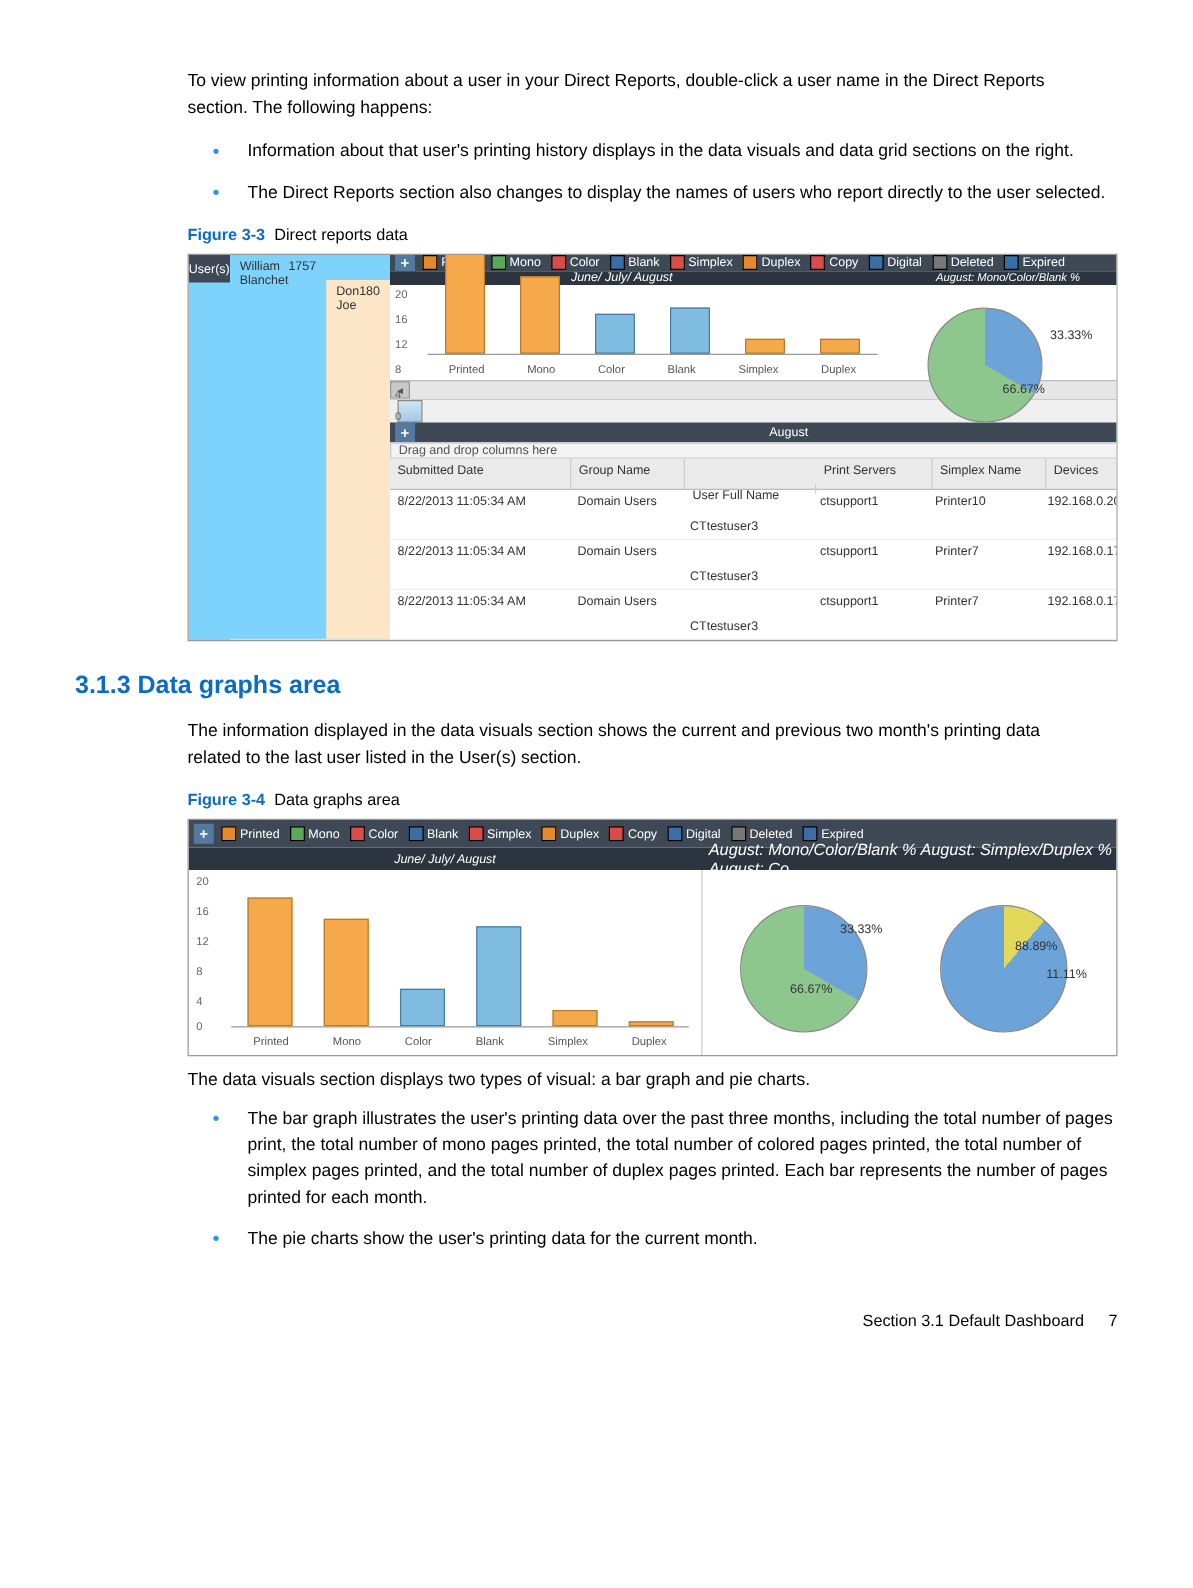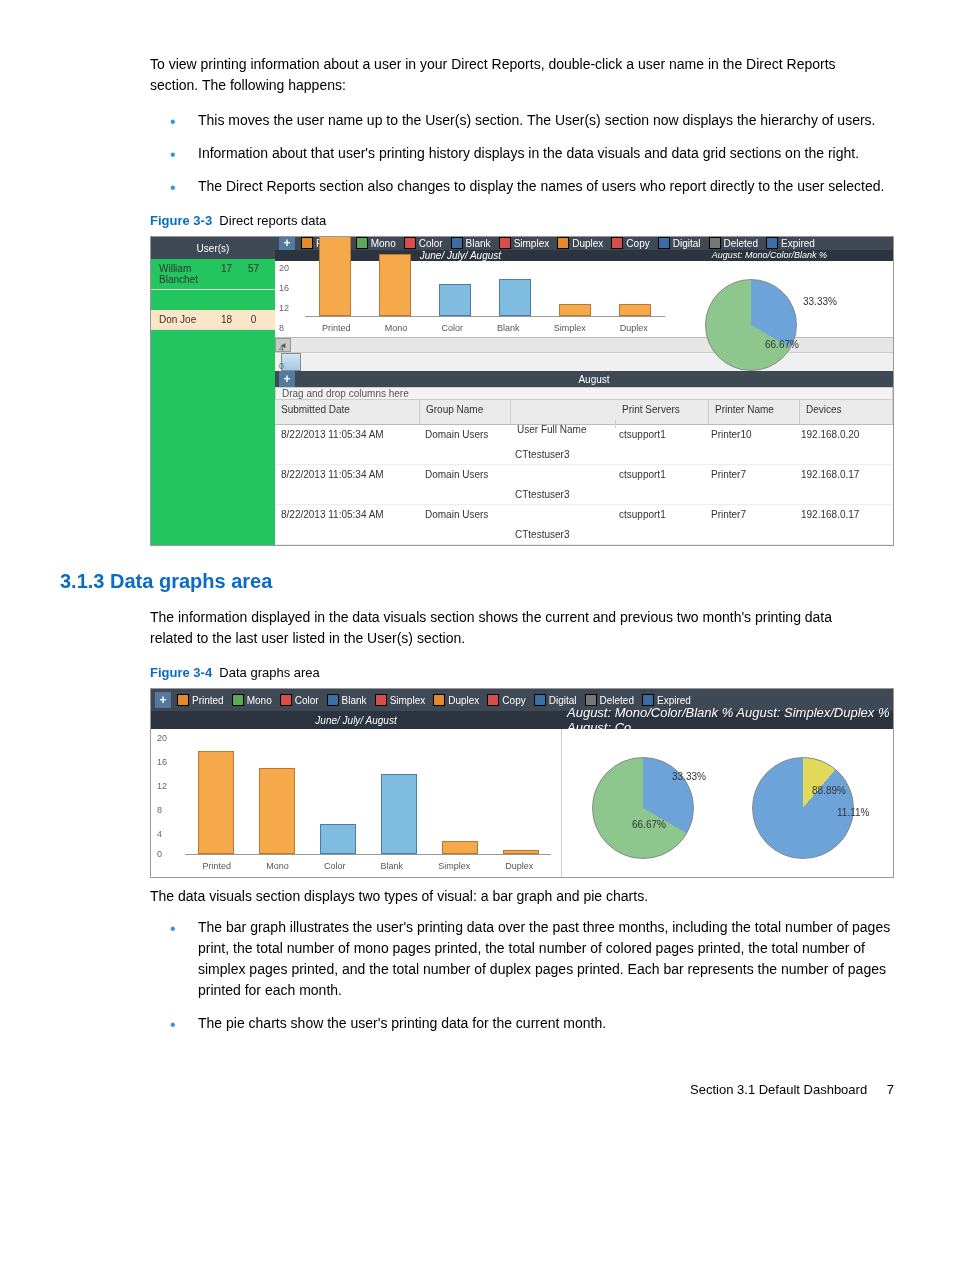--- a/index.html
+++ b/index.html
@@ -55,23 +55,23 @@
     overflow: hidden;
   }
   
   .fig3 {
     height: 308px;
     display: flex;
     background: #fff;
   }
   .fig3 .left {
     width: 218px;
-    background: #22c55e;
+    background: #7dd3fc;
     display: flex;
-    flex-direction: column;
+    flex-direction: row;
   }
   .fig3 .users-hdr {
     height: 22px;
     background: #3f4955;
     color: #fff;
     font-size: 10px;
     display:flex;align-items:center;justify-content:center;
   }
   .fig3 .user-row {
     display: flex;
@@ -189,21 +189,20 @@
     margin-top:48px;text-align:right;font-size:13px;color:#000;
   }
   .footer .sec {margin-right:16px;}
 </style>
 </head>
 <body>
 
 <p class="intro-text">To view printing information about a user in your Direct Reports, double-click a user name in the Direct Reports section. The following happens:</p>
 
 <ul class="bullets">
-  <li>This moves the user name up to the User(s) section. The User(s) section now displays the hierarchy of users.</li>
   <li>Information about that user's printing history displays in the data visuals and data grid sections on the right.</li>
   <li>The Direct Reports section also changes to display the names of users who report directly to the user selected.</li>
 </ul>
 
 <p class="figure-caption">
   <span class="fig-label">Figure 3-3</span>
   &nbsp;<span>Direct reports data</span>
 </p>
 
 <div class="figure-box fig3">
@@ -308,21 +307,21 @@
     <div class="grid-hdr2">
       <div class="plus">+</div>
       <div class="aug">August</div>
     </div>
     <div class="drag-row">Drag and drop columns here</div>
     <div class="grid-cols">
       <div class="c1">Submitted Date</div>
       <div class="c2">Group Name</div>
       <div class="c3">User Full Name</div>
       <div class="c4">Print Servers</div>
-      <div class="c5">Printer Name</div>
+      <div class="c5">Simplex Name</div>
       <div class="c6">Devices</div>
     </div>
     <div class="grid-rows">
       <div class="row">
         <div class="c1">8/22/2013 11:05:34 AM</div>
         <div class="c2">Domain Users</div>
         <div class="c3">CTtestuser3</div>
         <div class="c4">ctsupport1</div>
         <div class="c5">Printer10</div>
         <div class="c6">192.168.0.20</div>

